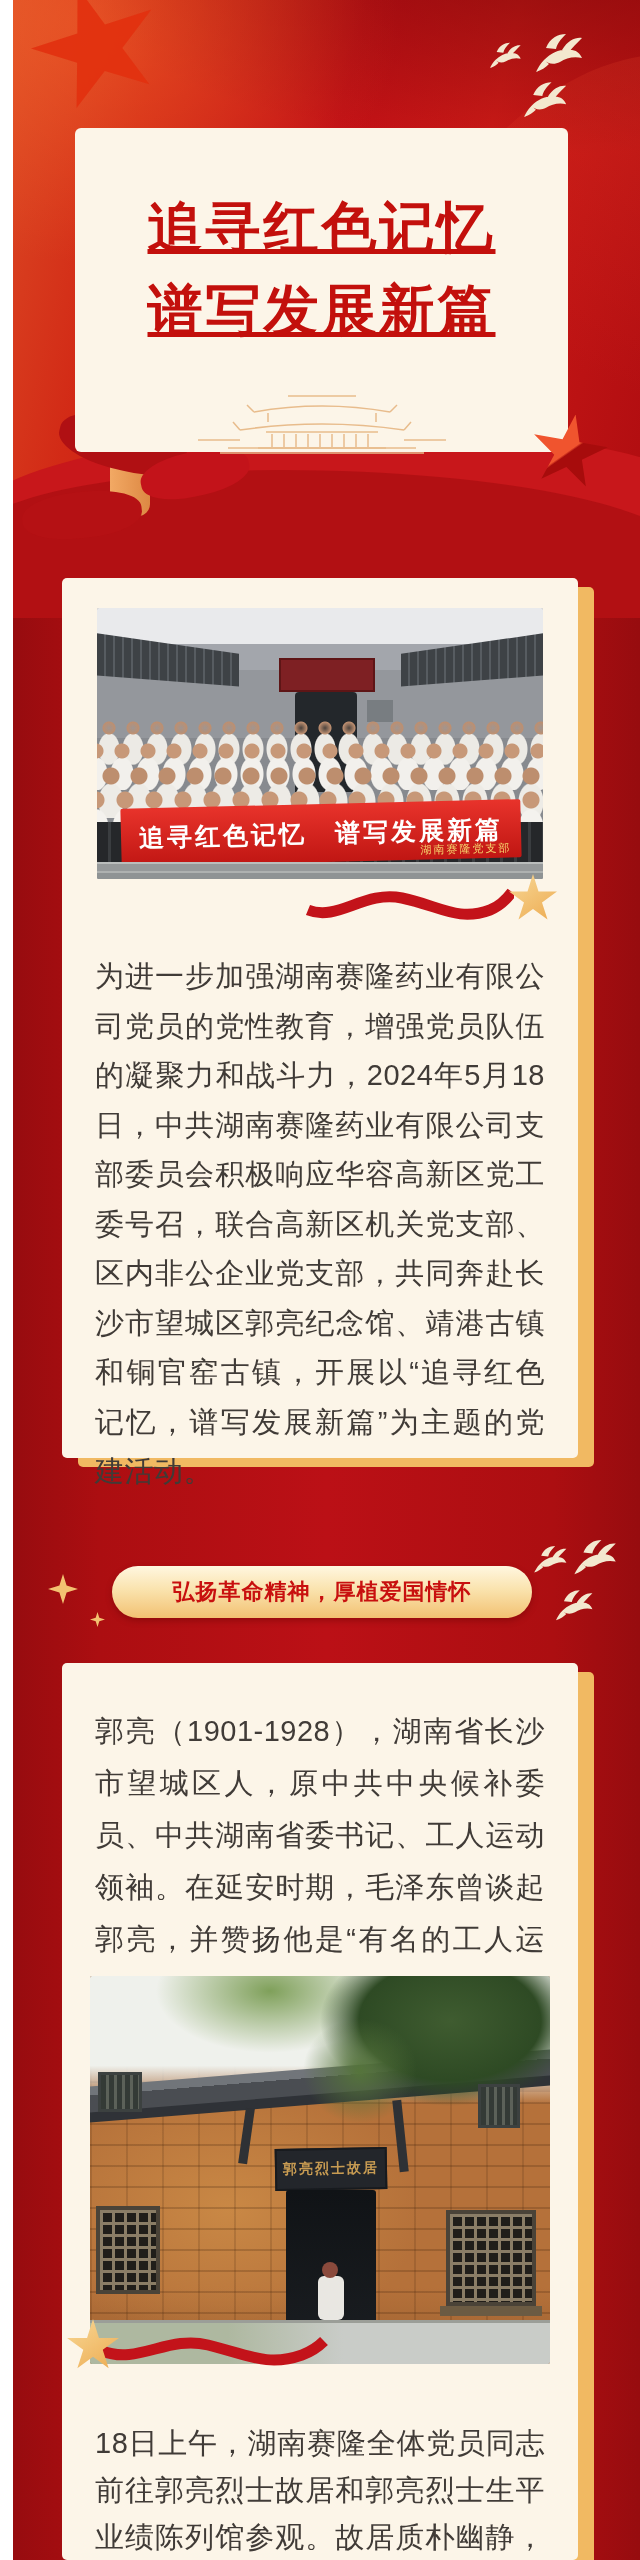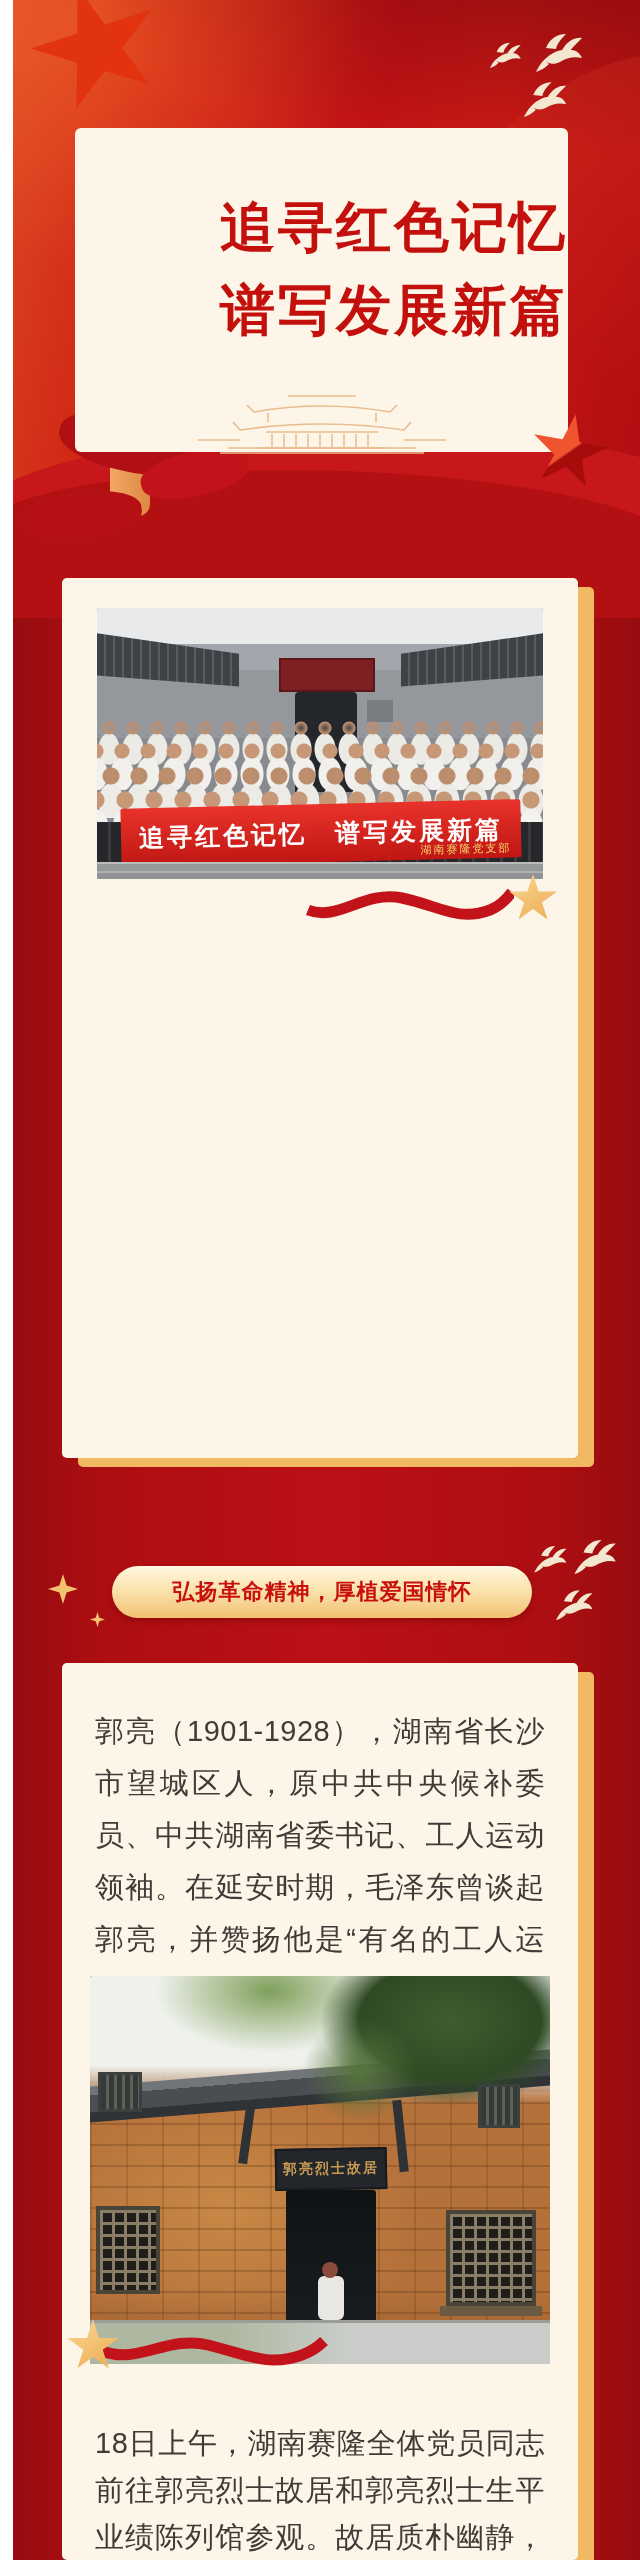--- a/index.html
+++ b/index.html
@@ -27,22 +27,22 @@
   .hero-star-tl{left:18px;top:-16px;width:132px;height:126px;background:#E2310F;opacity:.92;
     clip-path:polygon(50% 0,61% 35%,98% 35%,68% 57%,79% 91%,50% 70%,21% 91%,32% 57%,2% 35%,39% 35%);
     transform:rotate(-18deg)}
   .hero-fold{left:380px;top:40px;width:420px;height:620px;transform:rotate(24deg);
     background:linear-gradient(180deg,rgba(255,90,50,.16),rgba(255,90,50,0) 55%);border-radius:50%}
   .wave-a{left:-40px;top:430px;width:720px;height:200px;background:#C8171B;border-radius:55% 45% 0 0/90px 60px 0 0;}
   .wave-b{left:-40px;top:470px;width:720px;height:170px;background:rgba(150,8,12,.45);border-radius:45% 60% 0 0/70px 95px 0 0;}
   .dove{fill:var(--dove-cream)}
 
   .hero-card{left:75px;top:128px;width:493px;height:324px;background:var(--card-cream);border-radius:6px;z-index:3;}
-  .hero-title{position:absolute;left:0;right:0;top:58px;text-align:right;color:var(--title-red);
-    font-size:55px;line-height:83px;font-weight:bold;letter-spacing:3px;}
+  .hero-title{position:absolute;left:0;right:0;top:58px;text-align:center;color:var(--title-red);
+    font-size:55px;line-height:83px;font-weight:bold;letter-spacing:3px;text-decoration:underline;}
   .hero-sub{position:absolute;left:0;right:0;top:232px;text-align:center;color:var(--subtitle-red);
     font-size:21px;font-weight:bold;letter-spacing:1px;}
   .hall{position:absolute;left:50%;transform:translateX(-50%);bottom:-2px;}
 
   .corner-star{left:530px;top:414px;width:78px;height:76px;z-index:4;
     clip-path:polygon(50% 0,61% 35%,98% 35%,68% 57%,79% 91%,50% 70%,21% 91%,32% 57%,2% 35%,39% 35%);
     background:linear-gradient(135deg,#F0542E 0 49%,#A70C0C 51% 100%);transform:rotate(10deg)}
 
   
   .pillar{z-index:4}
@@ -222,20 +222,21 @@
       <div class="p1-steps"></div>
     </div>
 
     <div class="deco" style="right:16px;top:296px;width:260px;height:56px">
       <svg width="212" height="56" viewBox="0 0 212 56" style="position:absolute;left:0;top:4px">
         <path d="M6 32 C36 44 62 12 100 20 C138 28 156 44 188 32 C198 28 204 22 210 14" stroke="#C3131A" stroke-width="11" fill="none"></path>
       </svg>
       <div class="gold-star" style="right:4px;top:0"></div>
     </div>
 
+    <p class="para" style="top:374px;line-height:49.5px">为进一步加强湖南赛隆药业有限公司党员的党性教育，增强党员队伍的凝聚力和战斗力，2024年5月18日，中共湖南赛隆药业有限公司支部委员会积极响应华容高新区党工委号召，联合高新区机关党支部、区内非公企业党支部，共同奔赴长沙市望城区郭亮纪念馆、靖港古镇和铜官窑古镇，开展以“追寻红色记忆，谱写发展新篇”为主题的党建活动。</p>
   </div>
 
   <div class="abs sparkle" style="left:48px;top:1574px;width:30px;height:30px"></div>
   <div class="abs sparkle" style="left:90px;top:1612px;width:15px;height:15px"></div>
   <div class="abs badge">
     <span>弘扬革命精神，厚植爱国情怀</span>
   </div>
   <svg class="abs" style="left:534px;top:1546px" width="34" height="28" viewBox="0 0 48 40">
     <path fill="#F3E8CF" d="M10 14 C14 4 22 0 30 0 C24 6 21 10 20 15 Z M26 16 C32 6 40 3 46 4 C40 10 36 14 33 18 Z M8 26 C16 18 26 14 36 16 C42 17 44 20 46 24 C38 22 30 24 24 28 C18 31 12 30 8 26 Z M8 26 C4 30 2 34 0 38 C6 36 10 33 13 30 Z"></path>
   </svg>

